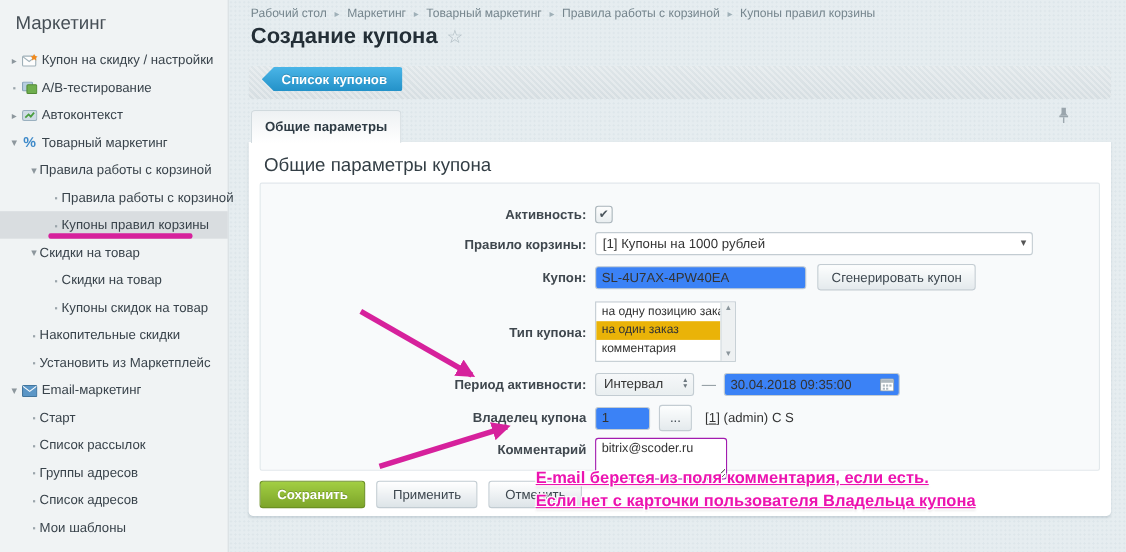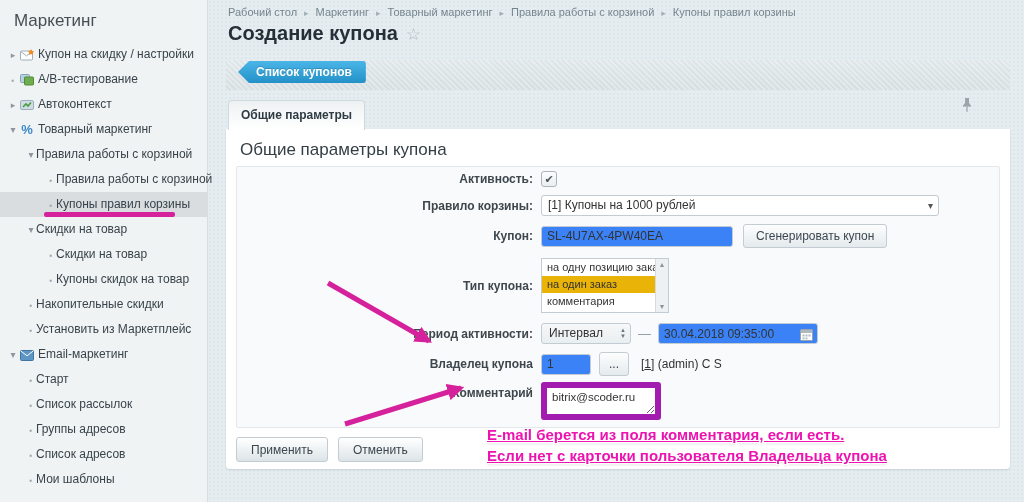--- a/index.html
+++ b/index.html
@@ -57,21 +57,21 @@
   .tab { position:absolute; left:228px; top:100px; width:137px; height:30px;
     background:linear-gradient(#eef1f3,#ffffff); border:1px solid #d0d9dd; border-bottom:none;
     border-radius:4px 4px 0 0; text-align:center; line-height:29px;
     font-size:12px; font-weight:bold; color:#2e3b44; cursor:pointer; z-index:2; }
 
   .panel { position:absolute; left:226px; top:129px; width:784px; height:340px;
     background:#fff; border-radius:0 0 4px 4px; box-shadow:0 1px 2px rgba(120,140,150,.25); }
   .form-title { position:absolute; left:14px; top:11px; width:756px; font-size:17px;
     color:#333e45; padding-bottom:9px; border-bottom:1px solid #e7ecee; }
   .form-box { position:absolute; left:10px; top:37px; width:764px; height:262px;
-    background:#f8fafb; border:1px solid #e2e8eb; border-radius:2px; padding-top:4px; }
+    background:#f8fafb; border:1px solid #e2e8eb; border-radius:2px; padding-top:20px; }
 
   .frow { display:flex; align-items:center; }
   .flabel { width:304px; text-align:right; padding-right:8px; font-size:12px;
     font-weight:bold; color:#3f474e; flex:none; }
 
   .cb { display:inline-block; width:16px; height:16px; border:1px solid #a9b4ba;
     border-radius:3px; background:linear-gradient(#fdfdfd,#e9eef0); text-align:center;
     line-height:14px; font-size:11px; color:#4a555c; cursor:pointer; }
 
   .selbox { position:relative; height:21px; background:#fff; border:1px solid #c3ccd2;
@@ -105,21 +105,21 @@
 
   .datewrap { position:relative; }
   .datewrap input { width:160px; padding-right:22px; }
   .cal-ic { position:absolute; right:5px; top:4px; cursor:pointer; }
 
   .dash { color:#8a959b; margin:0 7px; font-size:13px; }
 
   .owner-link { font-size:12px; color:#333; margin-left:12px; cursor:pointer; }
   .owner-link .uid { text-decoration:underline; }
 
-  textarea.cmt { width:120px; height:38px; border:6px solid #a21caf; border-radius:3px;
+  textarea.cmt { width:120px; height:38px; border:1px solid #a21caf; border-radius:3px;
     font-size:11.5px; font-family:inherit; color:#333; padding:3px 5px; resize:both; }
 
   .actions { position:absolute; left:10px; top:308px; display:flex; gap:10px; }
   .btn-save { height:25px; padding:0 15px; background:linear-gradient(#a2ce43,#7da529);
     border:1px solid #6c9123; border-radius:3px; color:#fff; font-size:12px; font-weight:bold;
     font-family:inherit; cursor:pointer; text-shadow:0 -1px 0 rgba(0,0,0,.2); }
   .btn-gray { height:25px; padding:0 14px; background:linear-gradient(#ffffff,#dde4e8);
     border:1px solid #c2ccd2; border-radius:3px; color:#3c464e; font-size:12px;
     font-family:Liberation Sans, sans-serif; cursor:pointer; }
 
@@ -294,20 +294,21 @@
     </div>
 
     <div class="frow" style="align-items:flex-start;">
       <div class="flabel" style="margin-top:4px;">Комментарий</div>
       <textarea class="cmt" style="">bitrix@scoder.ru</textarea>
     </div>
 
   </div>
 
   <div class="actions">
+    <button class="btn-save">Сохранить</button>
     <button class="btn-gray">Применить</button>
     <button class="btn-gray">Отменить</button>
   </div>
 
   <div class="annotation">
     <div>E-mail берется из поля комментария, если есть.</div>
     <div>Если нет с карточки пользователя Владельца купона</div>
   </div>
 
 </div>

